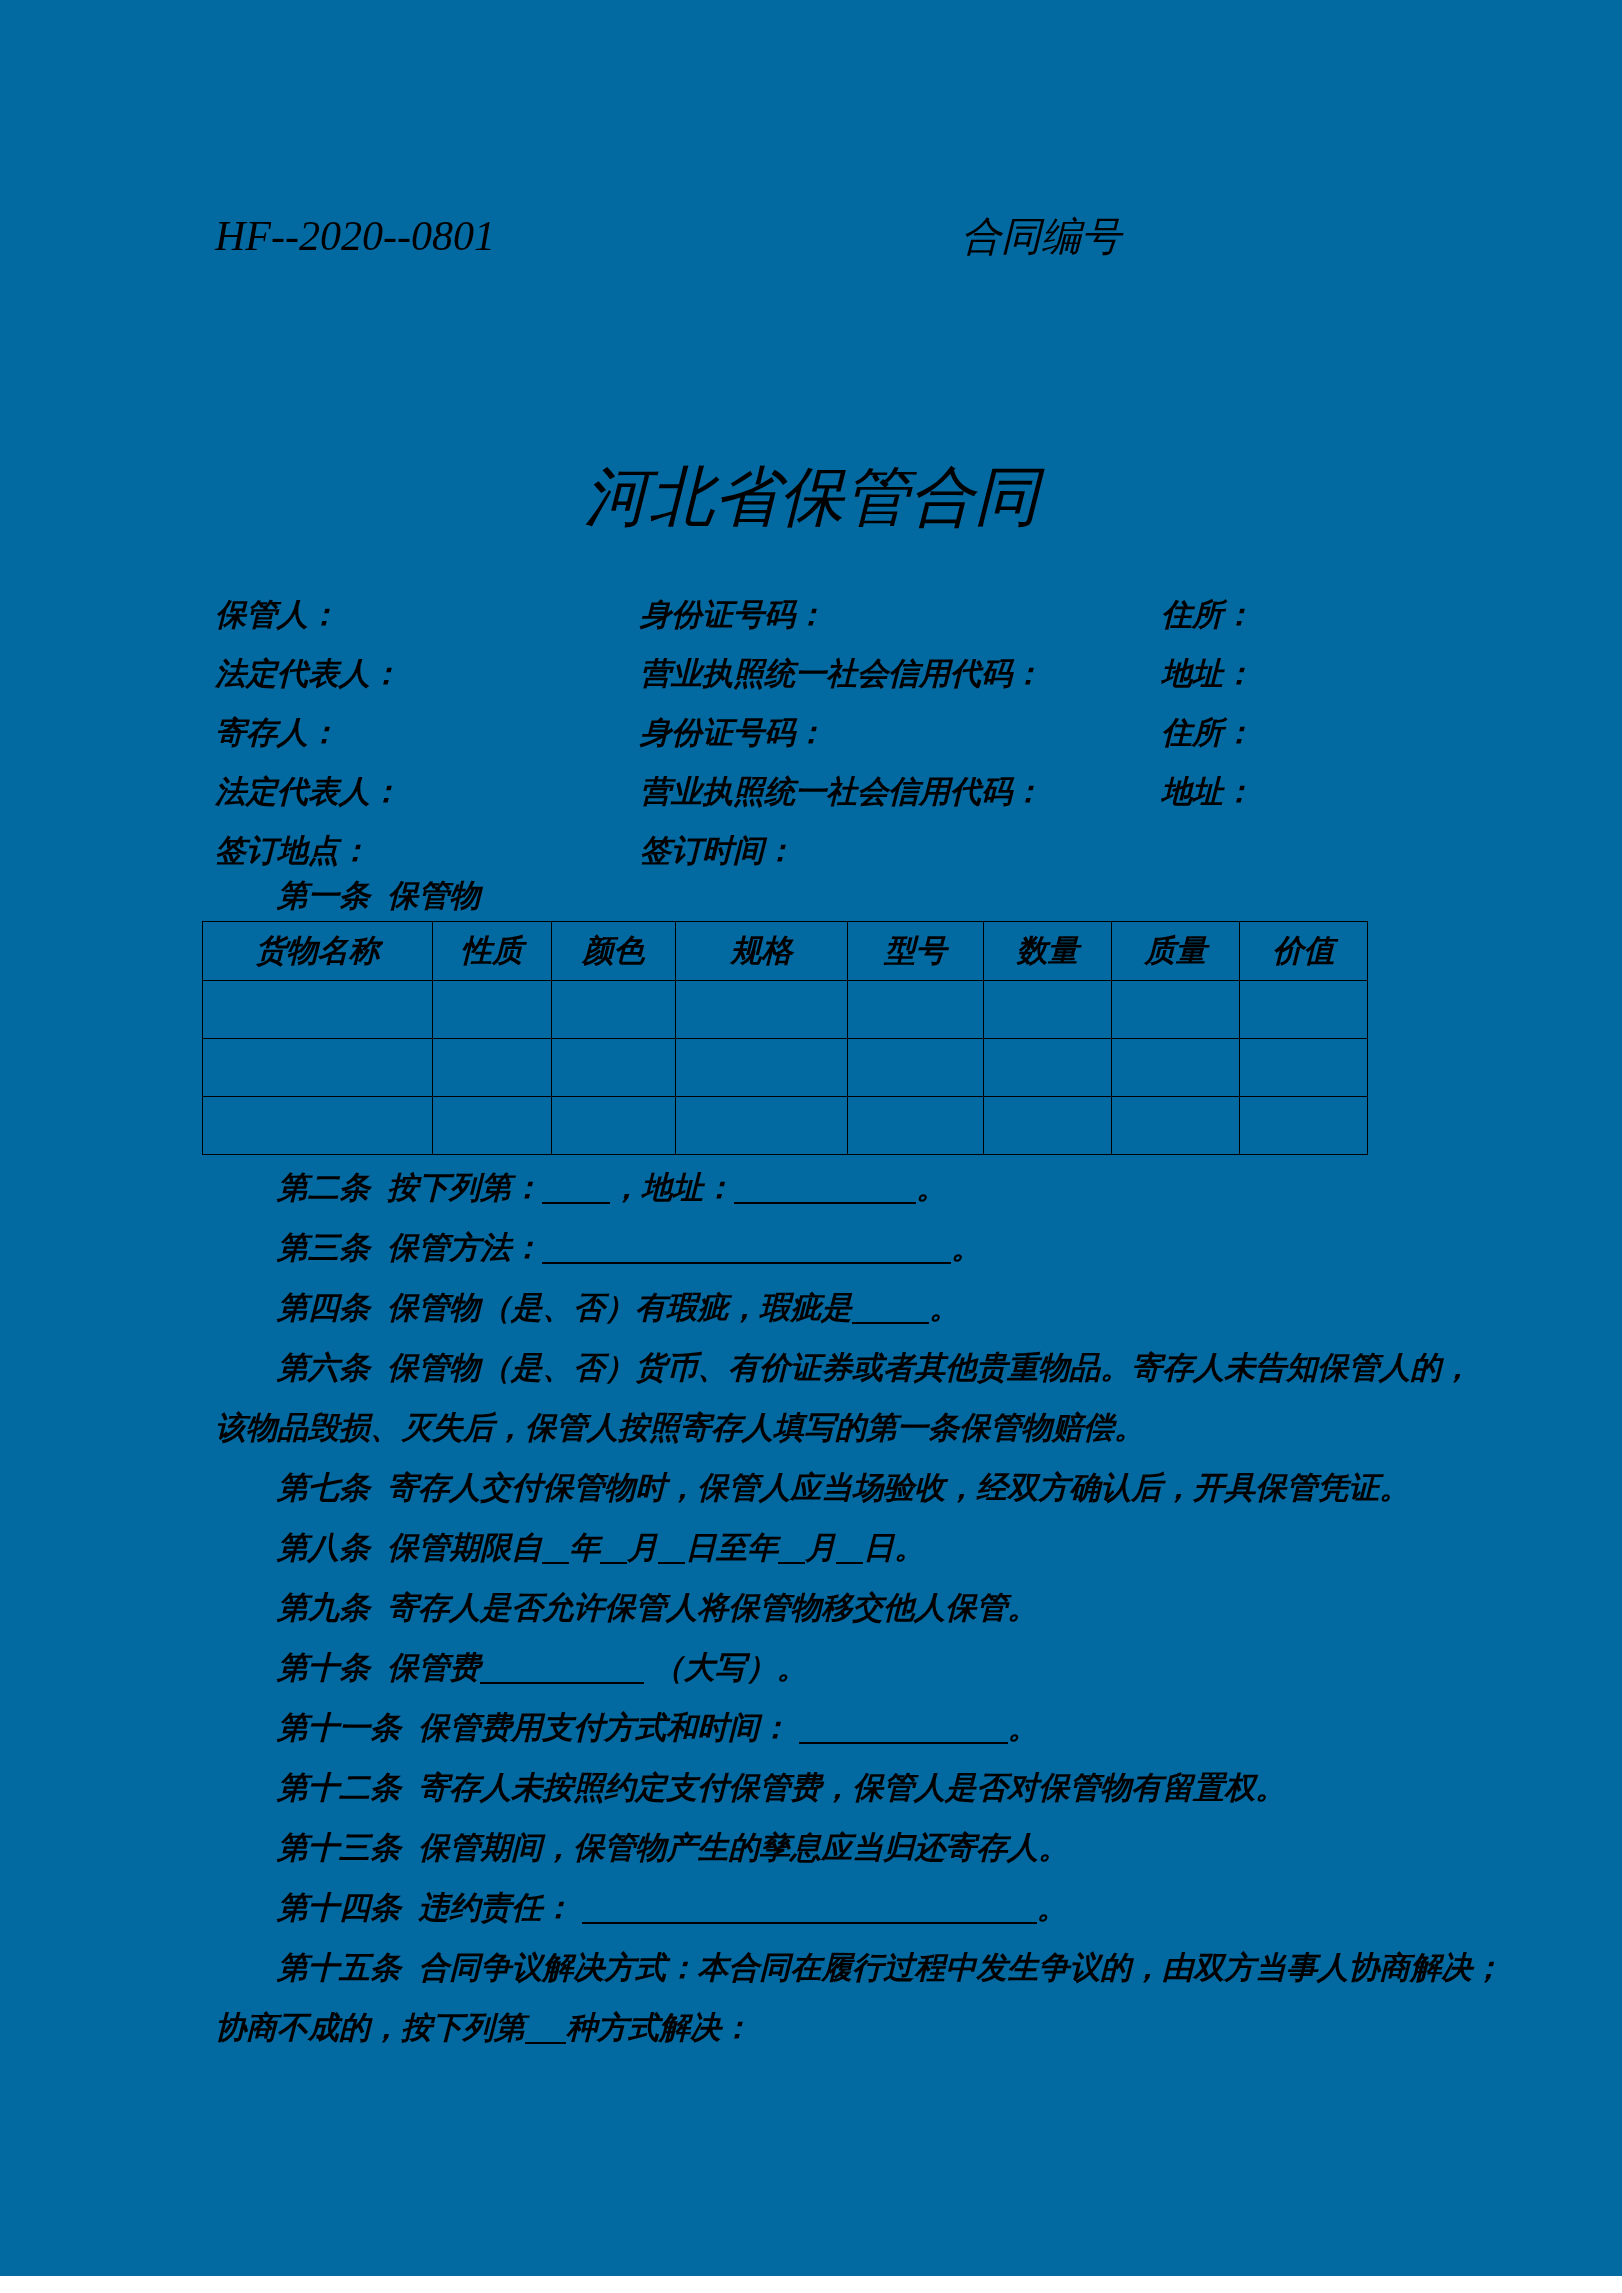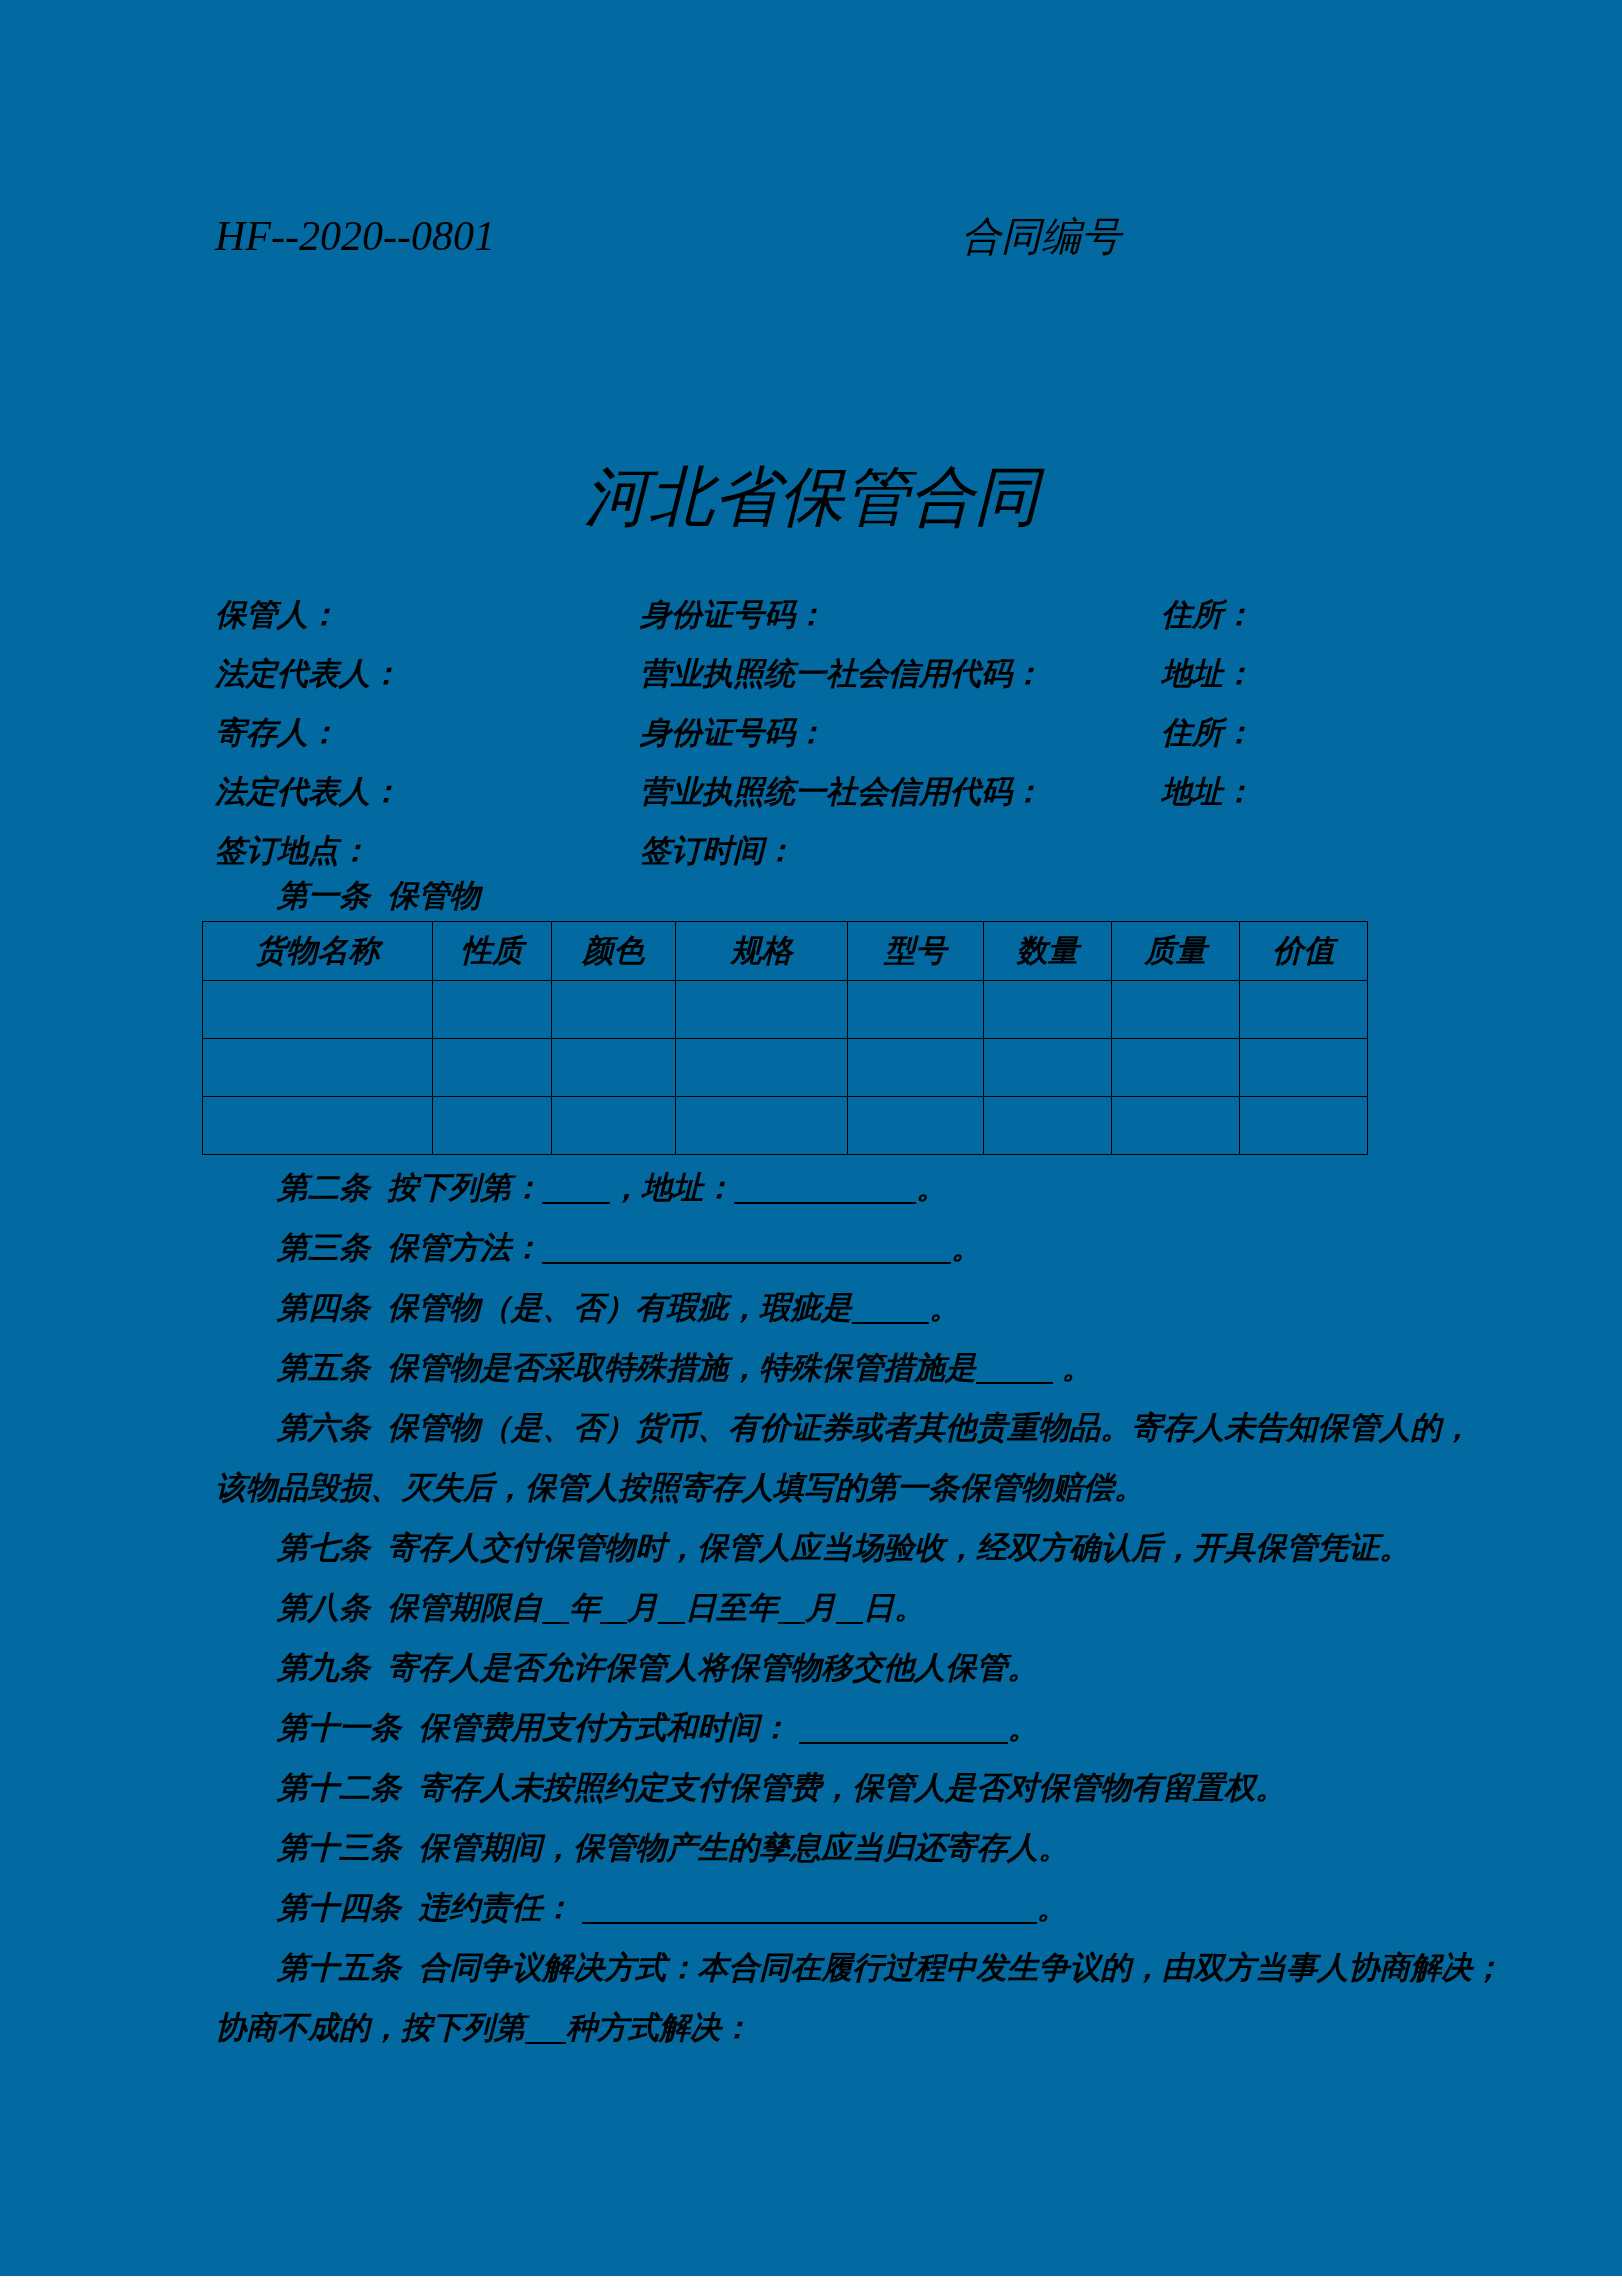--- a/index.html
+++ b/index.html
@@ -155,26 +155,26 @@
           <td></td>
           <td></td>
         </tr>
       </tbody>
   </table>
 
   <div class="articles" id="articles">
       <div class="aline ind"><span>第二条  按下列第：</span><span class="blank" style="width: 68px;"></span><span>，地址：</span><span class="blank" style="width: 182px;"></span><span>。</span></div>
       <div class="aline ind"><span>第三条  保管方法：</span><span class="blank" style="width: 409px;"></span><span>。</span></div>
       <div class="aline ind"><span>第四条  保管物（是、否）有瑕疵，瑕疵是</span><span class="blank" style="width: 77px;"></span><span>。</span></div>
-      <div class="aline ind"><span>第五条  保管物是否采取特殊措施，特殊保管措施是</span><span class="blank" style="width: 77px;"></span><span> 。</span></div>
       <div class="aline ind"><span>第六条  保管物（是、否）货币、有价证券或者其他贵重物品。寄存人未告知保管人的，</span></div>
       <div class="aline"><span>该物品毁损、灭失后，保管人按照寄存人填写的第一条保管物赔偿。</span></div>
       <div class="aline ind"><span>第七条  寄存人交付保管物时，保管人应当场验收，经双方确认后，开具保管凭证。</span></div>
       <div class="aline ind"><span>第八条  保管期限自</span><span class="blank" style="width: 27px;"></span><span>年</span><span class="blank" style="width: 27px;"></span><span>月</span><span class="blank" style="width: 27px;"></span><span>日至年</span><span class="blank" style="width: 27px;"></span><span>月</span><span class="blank" style="width: 27px;"></span><span>日。</span></div>
       <div class="aline ind"><span>第九条  寄存人是否允许保管人将保管物移交他人保管。</span></div>
+      <div class="aline ind"><span>第十条  保管费</span><span class="blank" style="width: 164px;"></span><span> （大写）。</span></div>
       <div class="aline ind"><span>第十一条  保管费用支付方式和时间： </span><span class="blank" style="width: 209px;"></span><span>。</span></div>
       <div class="aline ind"><span>第十二条  寄存人未按照约定支付保管费，保管人是否对保管物有留置权。</span></div>
       <div class="aline ind"><span>第十三条  保管期间，保管物产生的孳息应当归还寄存人。</span></div>
       <div class="aline ind"><span>第十四条  违约责任： </span><span class="blank" style="width: 455px;"></span><span>。</span></div>
       <div class="aline ind"><span>第十五条  合同争议解决方式：本合同在履行过程中发生争议的，由双方当事人协商解决；</span></div>
       <div class="aline"><span>协商不成的，按下列第</span><span class="blank" style="width: 41px;"></span><span>种方式解决：</span></div>
     </div>
 
 </div>
 

